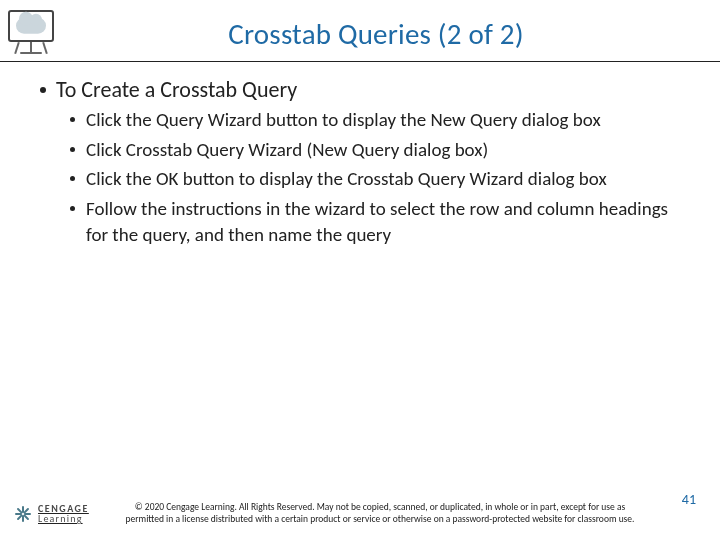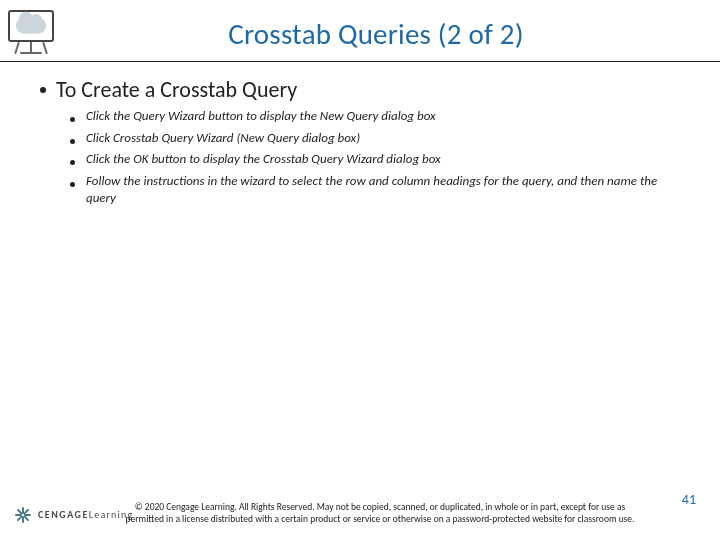--- a/index.html
+++ b/index.html
@@ -14,28 +14,28 @@
   .easel-cloud::after { width: 12px; height: 12px; right: 4px; top: -4px; }
   .easel-leg { position: absolute; top: 34px; width: 2px; height: 12px; background: #666; }
   .easel-leg.l { left: 10px; transform: rotate(18deg); }
   .easel-leg.r { right: 10px; transform: rotate(-18deg); }
   .easel-leg.c { left: 24px; height: 10px; }
   .easel-tray { position: absolute; left: 14px; top: 44px; width: 22px; height: 2px; background: #666; border-radius: 1px; }
   .title-text { width: 100%; text-align: center; font-size: 29px; color: #1f6aa5; font-weight: 400; letter-spacing: .2px; padding-left: 32px; }
   .body { position: absolute; left: 40px; top: 76px; width: 640px; }
   .lvl1 { font-size: 22px; margin-bottom: 4px; }
   .lvl1 .dot { display: inline-block; width: 6px; height: 6px; background: #222; border-radius: 50%; vertical-align: middle; margin-right: 10px; position: relative; top: -2px; }
-  .lvl2-list { padding-left: 30px; font-size: 13px; line-height: 1.35; font-style: italic; }
+  .lvl2-list { padding-left: 30px; font-size: 19px; line-height: 1.35; }
   .lvl2 { position: relative; padding-left: 16px; margin-bottom: 4px; }
   .lvl2::before { content: ""; position: absolute; left: 0; top: 10px; width: 5px; height: 5px; background: #222; border-radius: 50%; }
   .footer { position: absolute; bottom: 16px; left: 0; width: 720px; }
   .cengage-logo { position: absolute; left: 14px; bottom: 0; display: flex; align-items: center; gap: 6px; }
   .burst { width: 18px; height: 18px; position: relative; }
   .burst span { position: absolute; left: 8px; top: 1px; width: 2px; height: 7px; background: #4b7a8a; transform-origin: 1px 8px; border-radius: 1px; }
-  .brand-text { display: flex; flex-direction: row; line-height: 1; }
+  .brand-text { display: flex; flex-direction: column; line-height: 1; text-decoration: underline; }
   .brand-top { font-size: 10px; letter-spacing: 1.5px; color: #4a4a4a; font-weight: 600; }
   .brand-bot { font-size: 10px; letter-spacing: 1.2px; color: #4a4a4a; }
   .copyright { position: absolute; left: 120px; bottom: -2px; width: 520px; font-size: 9.5px; color: #222; text-align: center; line-height: 1.25; }
   .page-num { position: absolute; right: 24px; bottom: 16px; font-size: 14px; color: #1f6aa5; }
 </style>
 </head>
 <body>
 <div class="slide">
 
   <div class="title-row">

